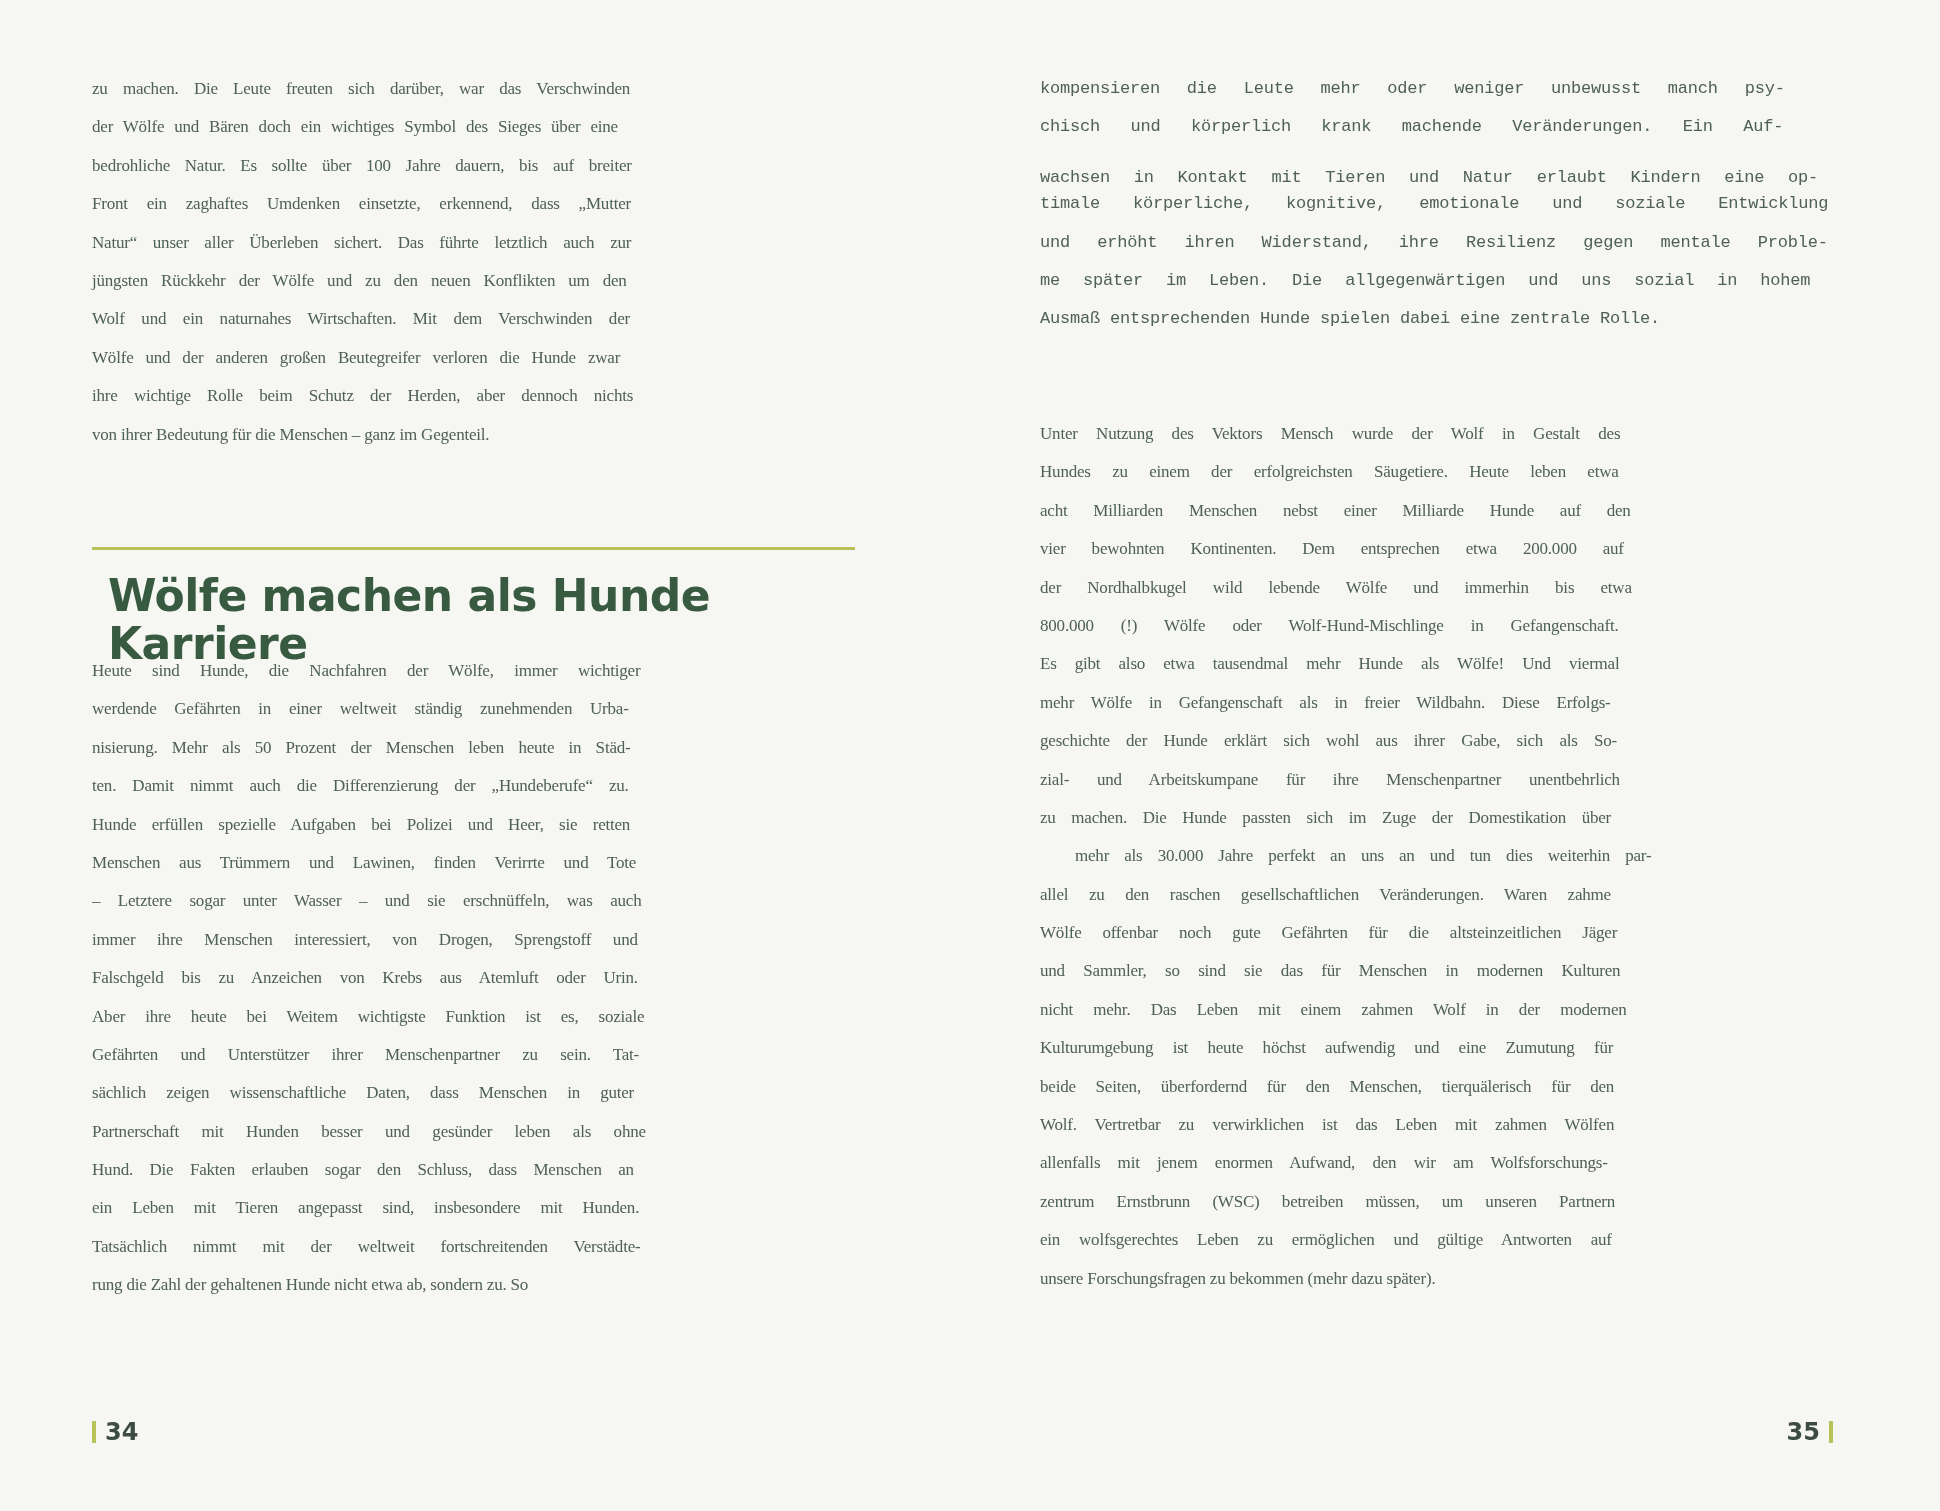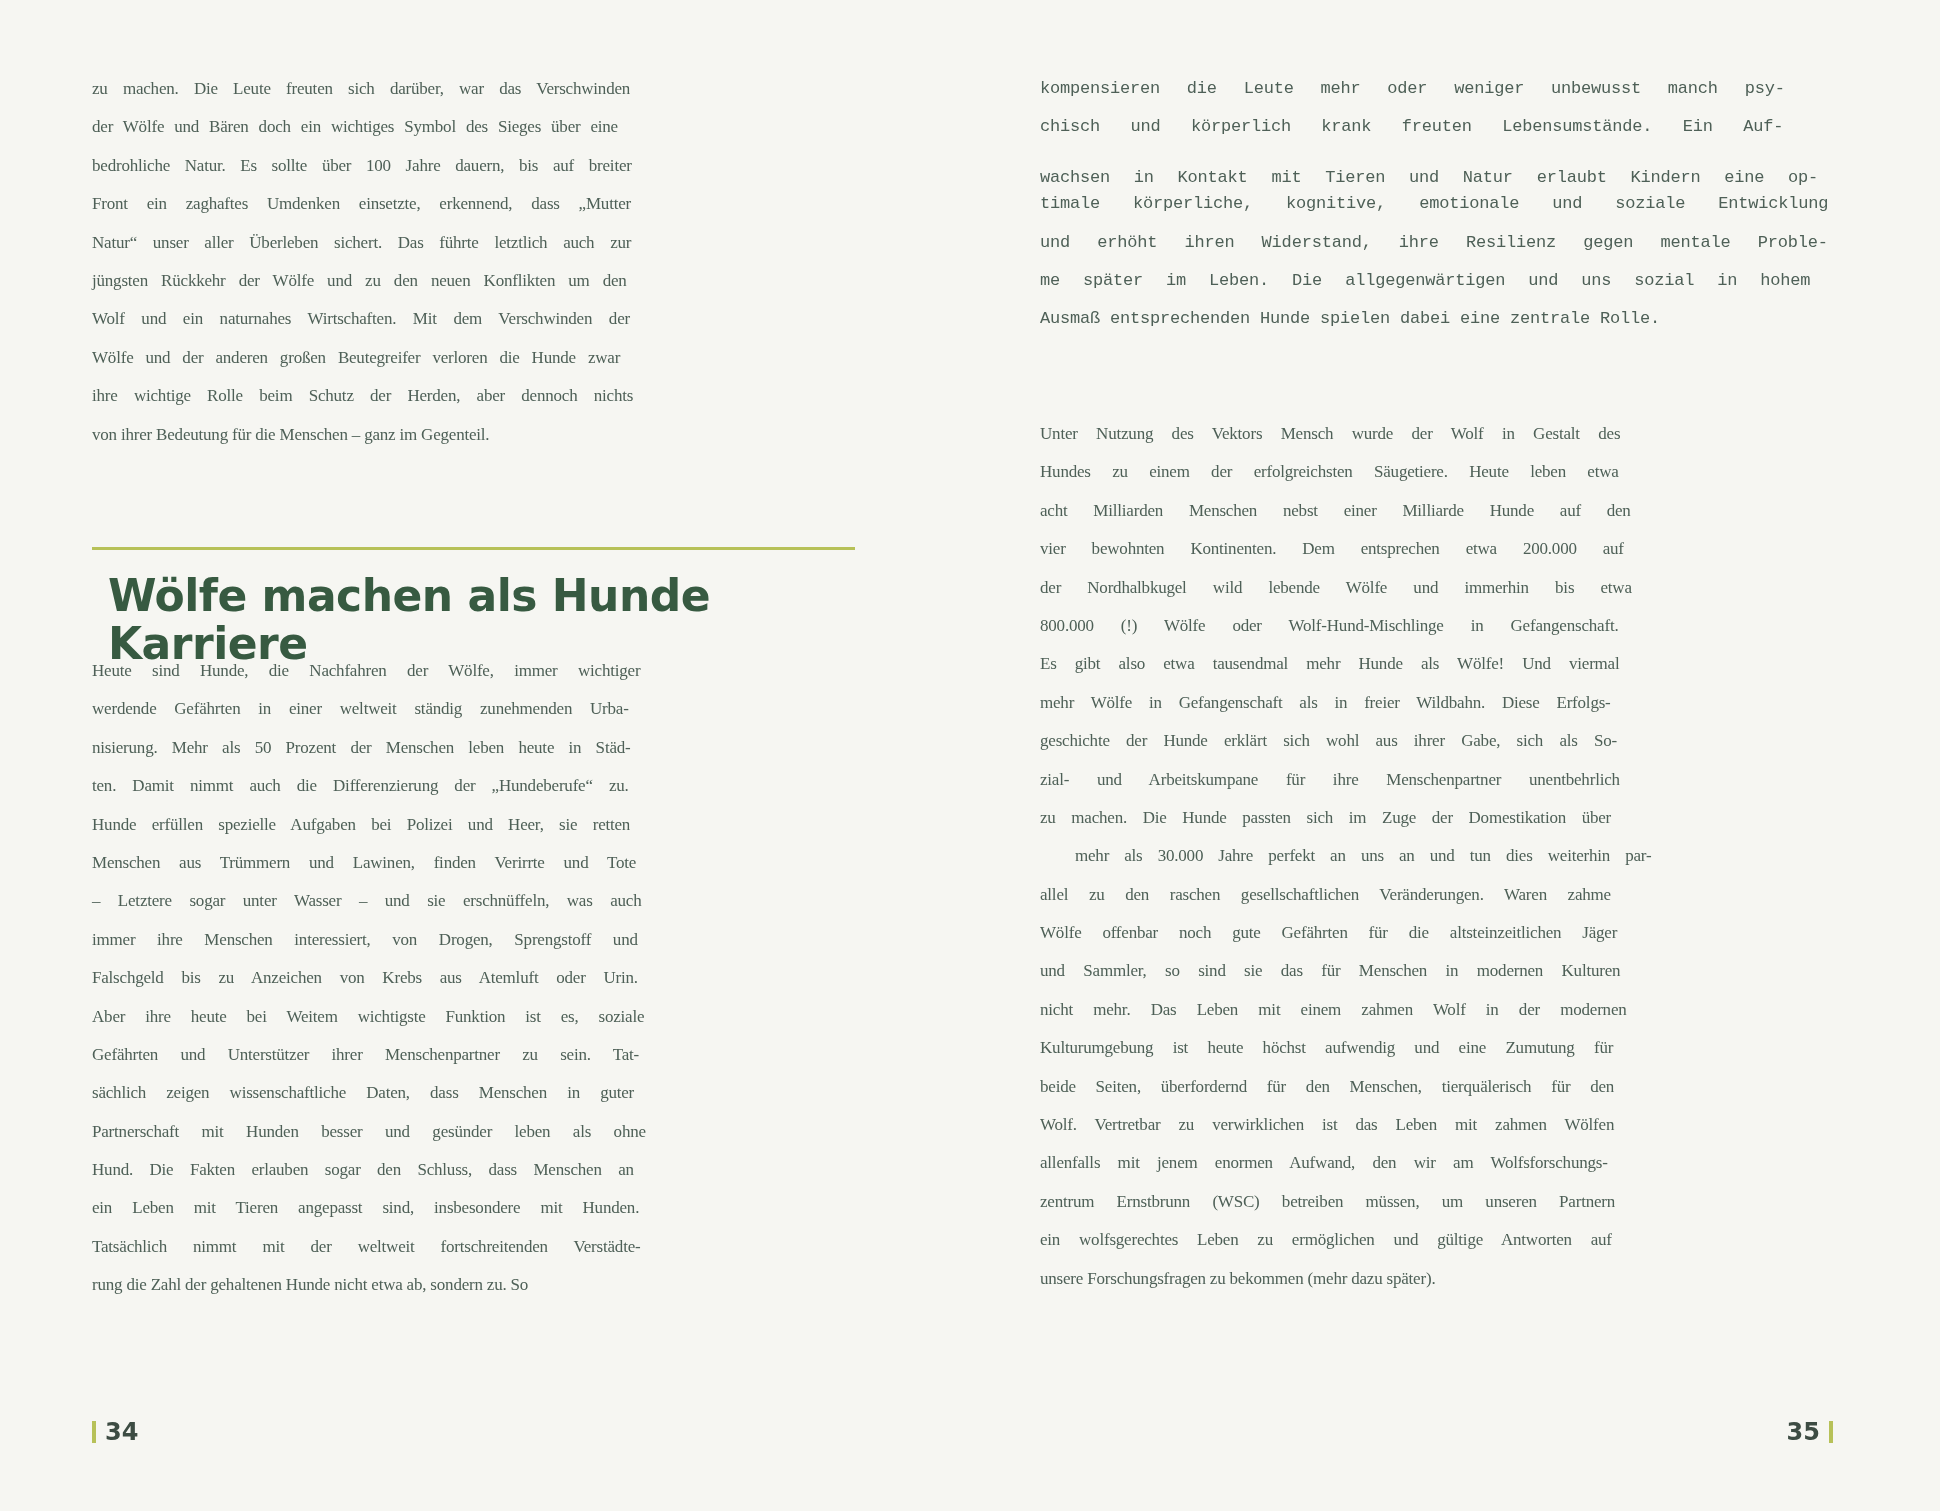--- a/index.html
+++ b/index.html
@@ -97,21 +97,21 @@
       </div>
 
     <div class="pagenum pagenum-left">
       <span class="bar"></span><span>34</span>
     </div>
   </section>
 
   <section class="page page-right">
     <div class="para pr-para1">
         <div class="line"><span style="word-spacing: 16.8203px;">kompensieren die Leute mehr oder weniger unbewusst manch psy-</span></div>
-        <div class="line"><span style="word-spacing: 20.4397px;">chisch und körperlich krank freuten Lebensumstände. Ein Auf-</span></div>
+        <div class="line"><span style="word-spacing: 20.4397px;">chisch und körperlich krank machende Veränderungen. Ein Auf-</span></div>
         <div class="line"><span style="word-spacing: 13.7953px; margin-top: 12px;">wachsen in Kontakt mit Tieren und Natur erlaubt Kindern eine op-</span></div>
         <div class="line"><span style="word-spacing: 23.0312px;">timale körperliche, kognitive, emotionale und soziale Entwicklung</span></div>
         <div class="line"><span style="word-spacing: 17.1973px;">und erhöht ihren Widerstand, ihre Resilienz gegen mentale Proble-</span></div>
         <div class="line"><span style="word-spacing: 13.0203px;">me später im Leben. Die allgegenwärtigen und uns sozial in hohem</span></div>
         <div class="line last"><span>Ausmaß entsprechenden Hunde spielen dabei eine zentrale Rolle.</span></div>
       </div>
 
     <div class="para pr-para2">
         <div class="line"><span style="word-spacing: 14.3359px;">Unter Nutzung des Vektors Mensch wurde der Wolf in Gestalt des</span></div>
         <div class="line"><span style="word-spacing: 17.3496px;">Hundes zu einem der erfolgreichsten Säugetiere. Heute leben etwa</span></div>

